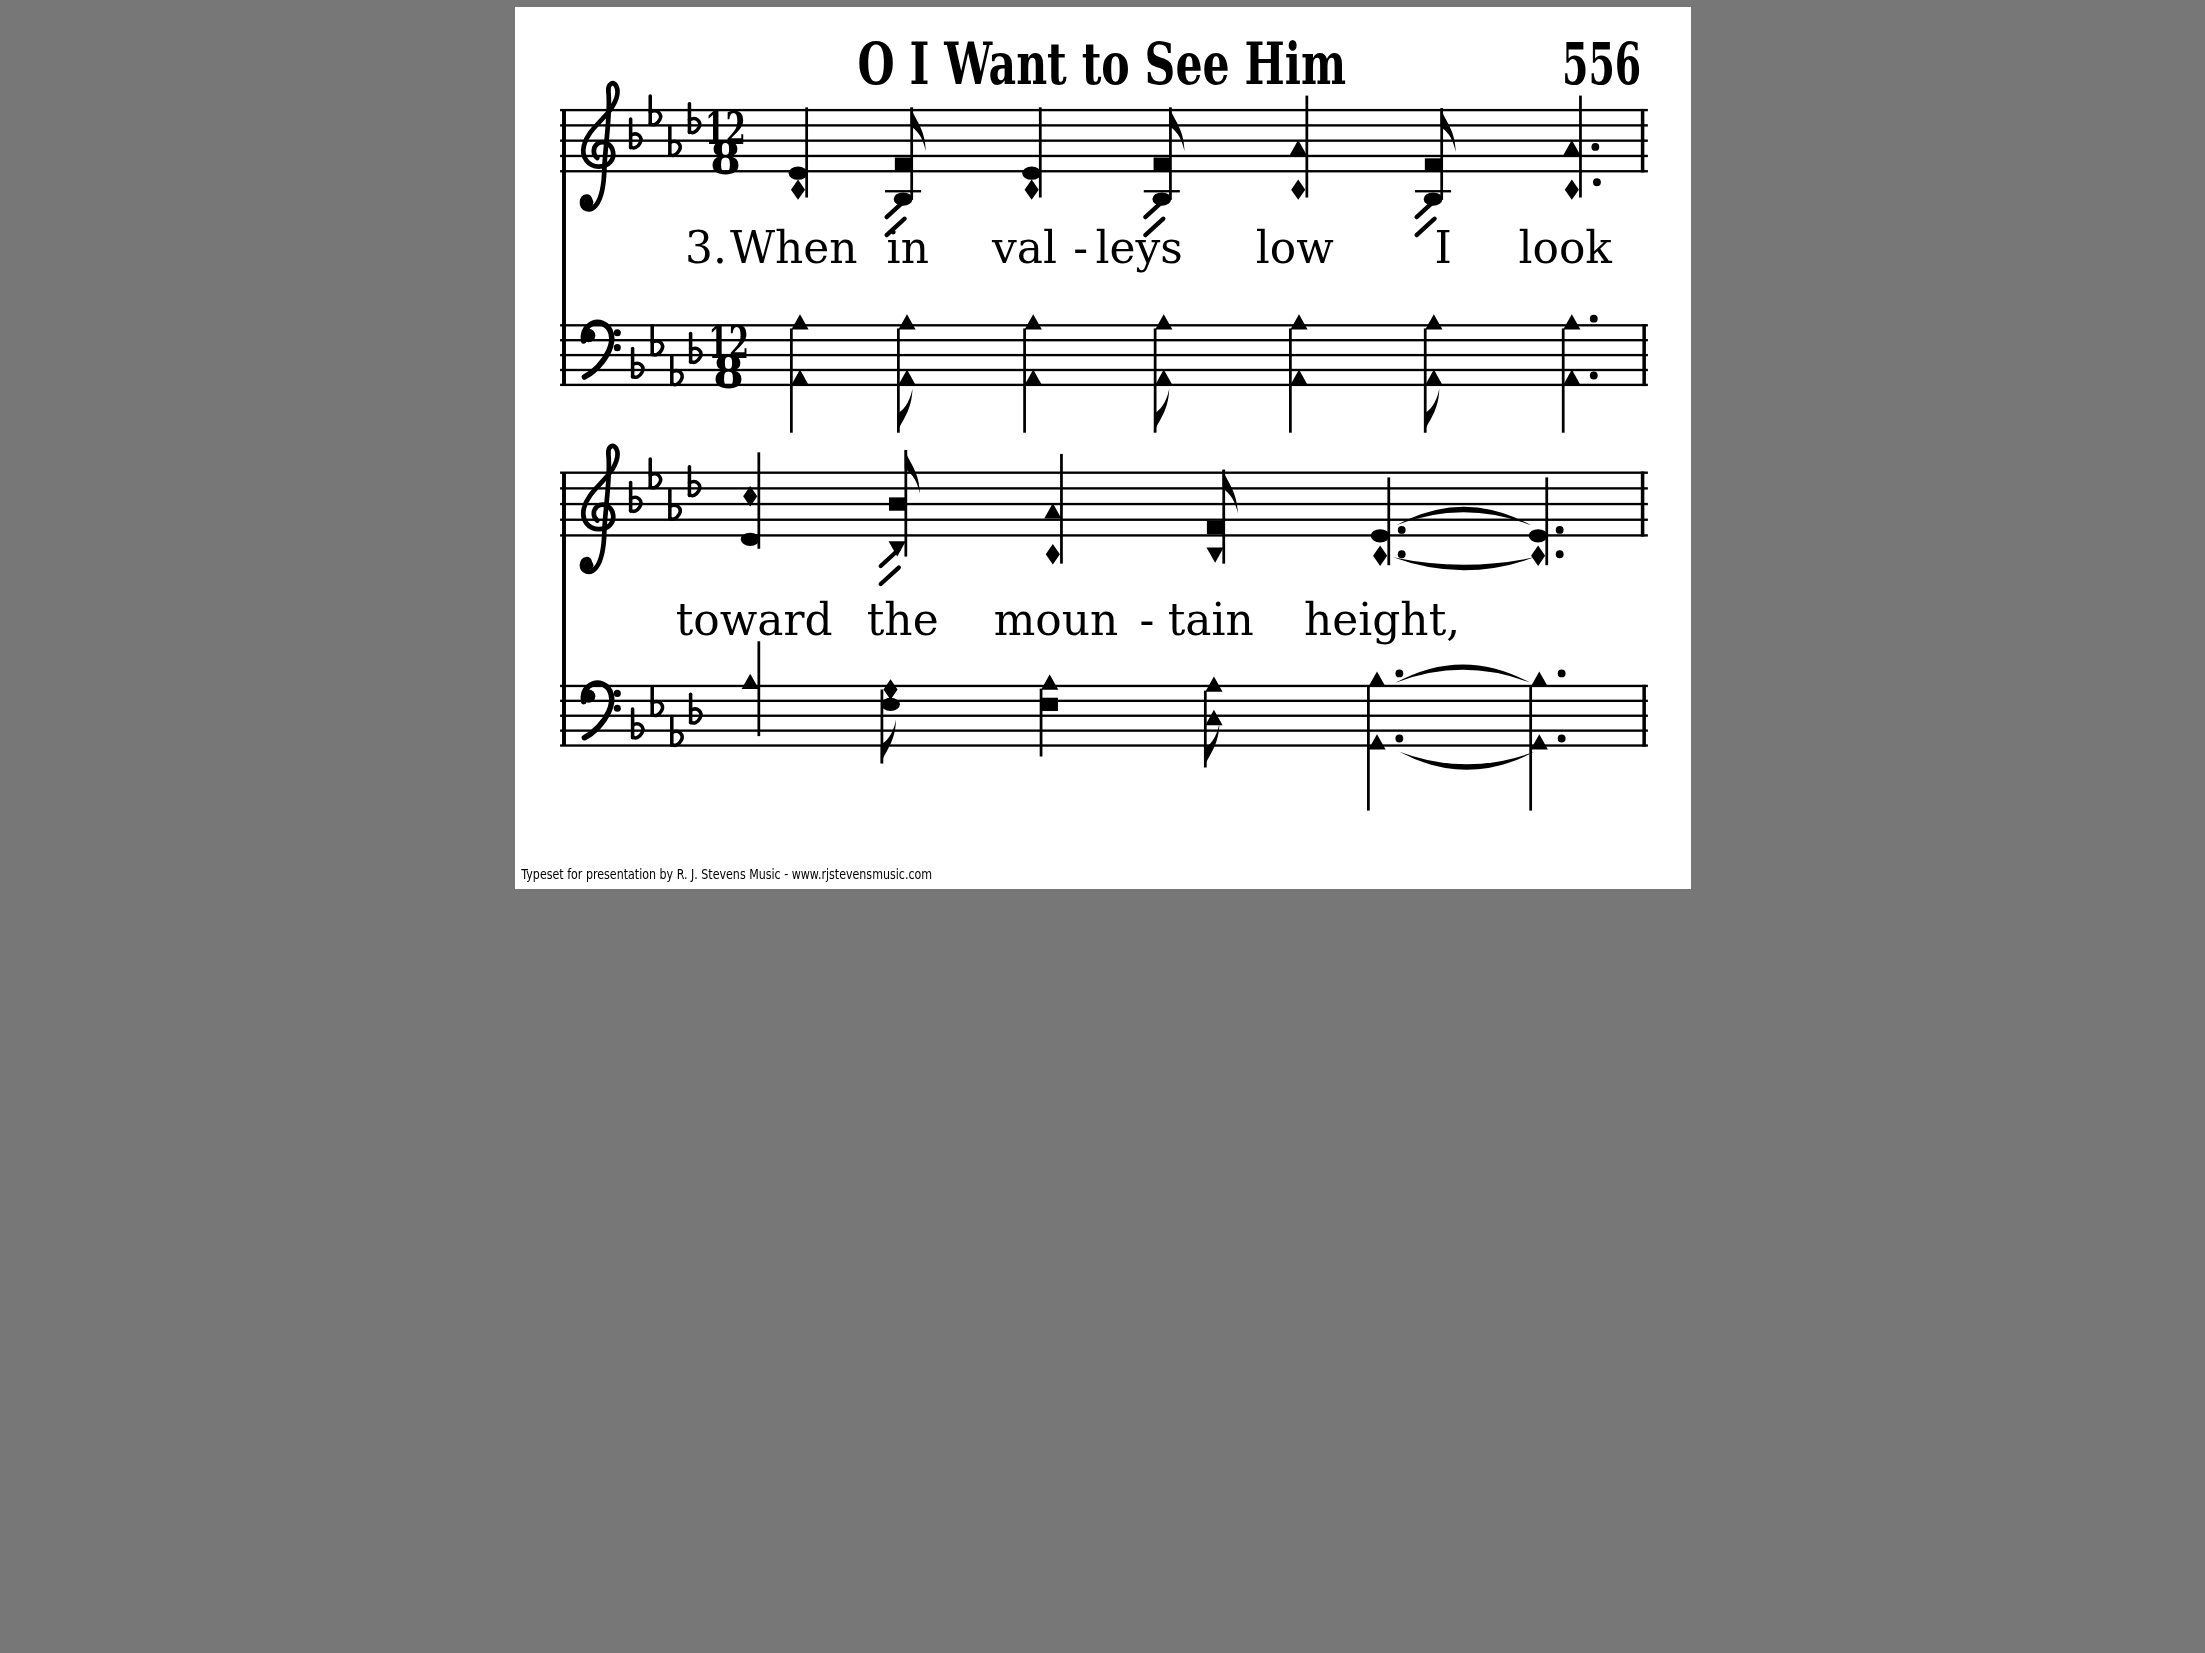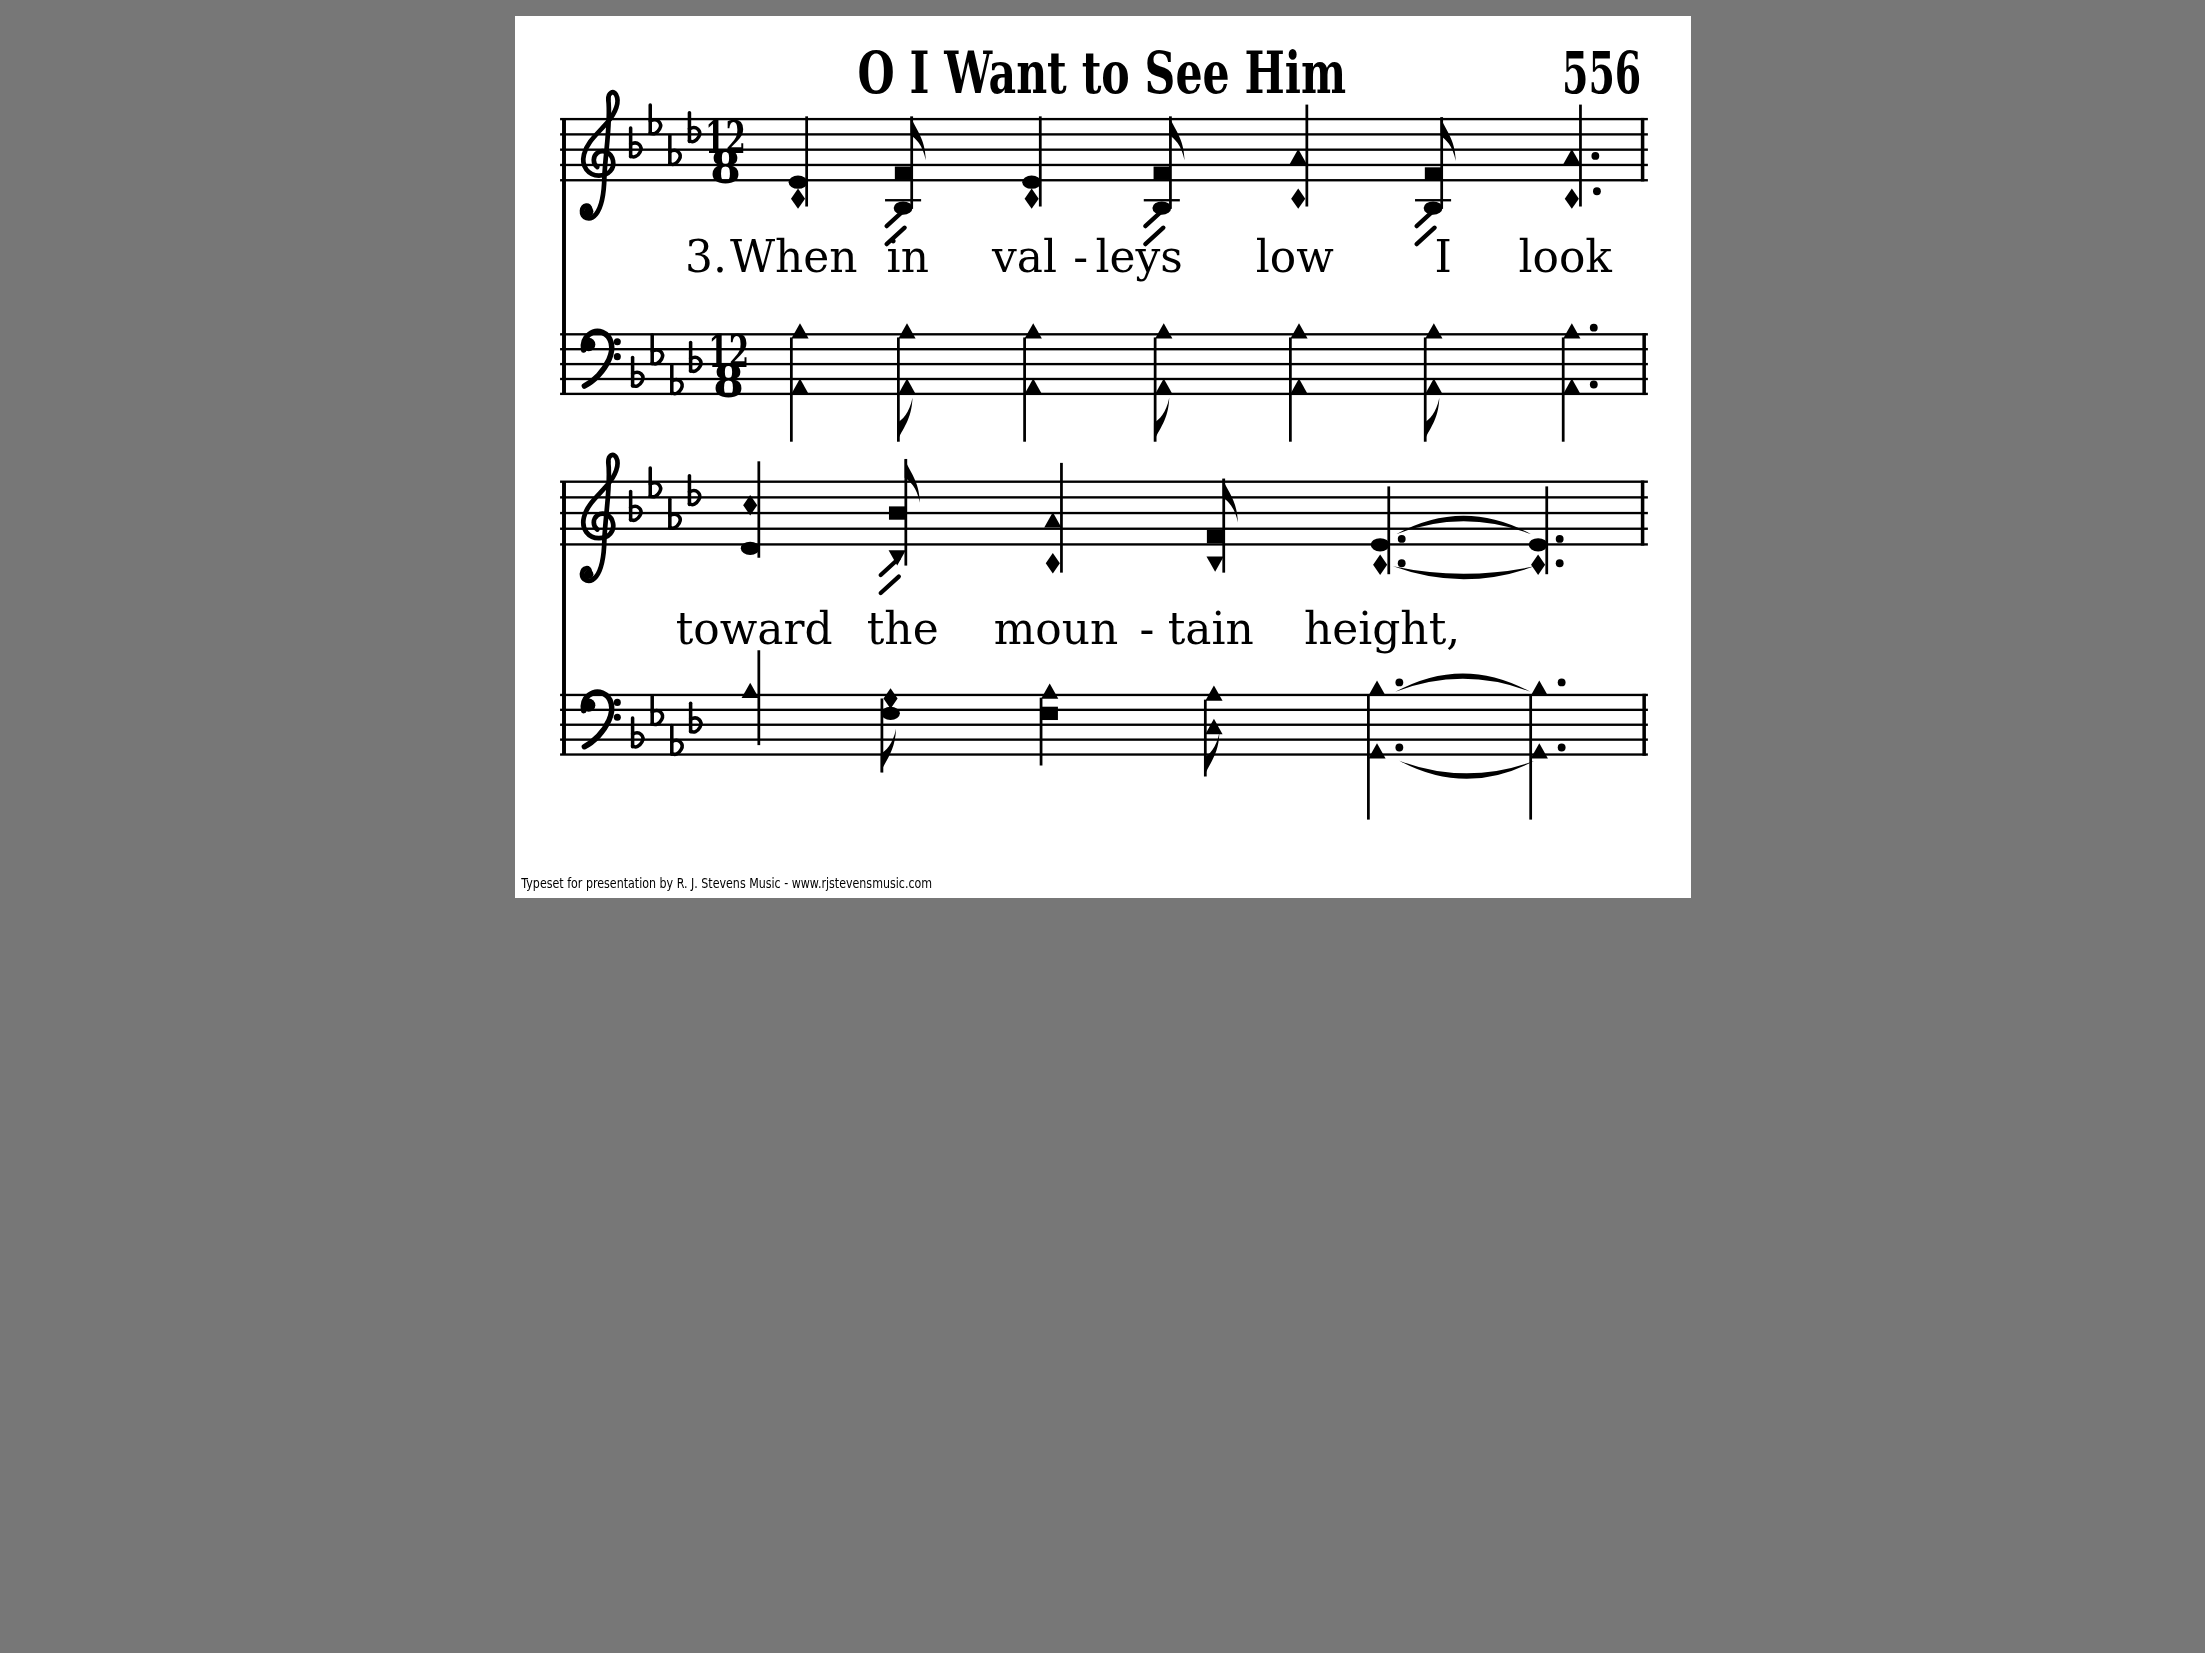--- a/index.html
+++ b/index.html
@@ -1,16 +1,16 @@
 <!DOCTYPE html>
 <html style="font-size:11.8px"><head>
 <meta charset="utf-8">
 <style>
   html,body{margin:0;padding:0;background:#777;}
-  .page{position:relative;width:100%;max-width:1176px;margin:16px auto;background:#fff;text-align:right;}
+  .page{position:relative;width:100%;max-width:1176px;margin:7px auto;background:#fff;text-align:right;}
   .page svg{display:block;width:100%;height:auto;background:#fff;}
   .title{font-family:"DejaVu Serif",serif;font-weight:bold;font-size:148px;fill:#000;}
   .footer{font-family:"DejaVu Sans",sans-serif;font-size:35px;fill:#000;}
   .lyric{font-family:"DejaVu Serif",serif;font-size:112px;fill:#000;}
   .tsig{font-family:"DejaVu Serif",serif;font-weight:bold;font-size:112px;fill:#000;}
 </style>
 </head>
 <body>
 
 <div class="page">

